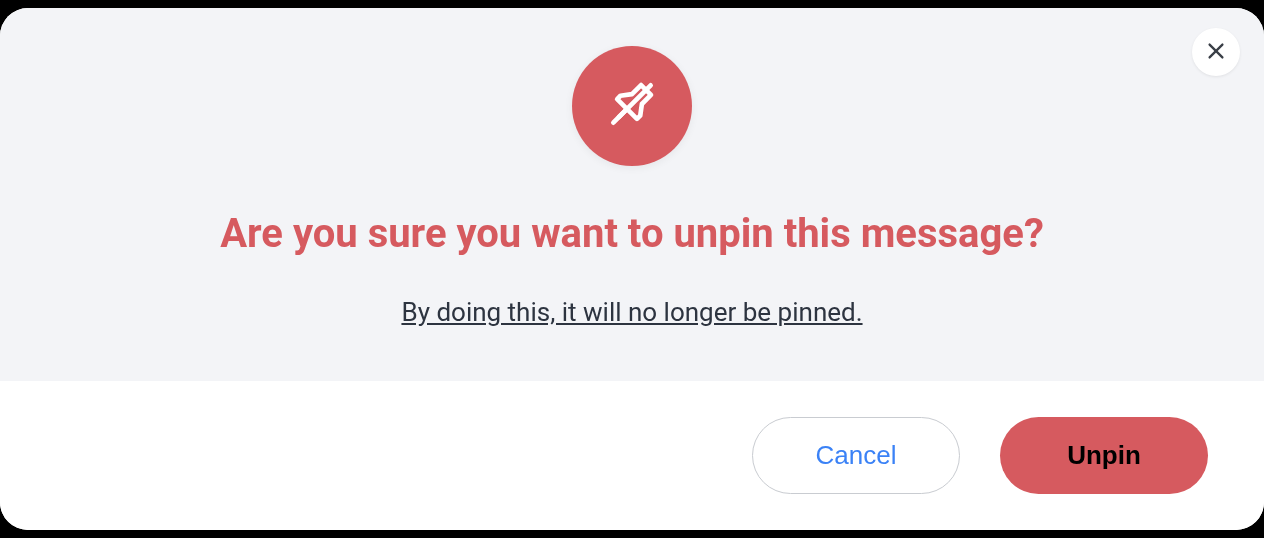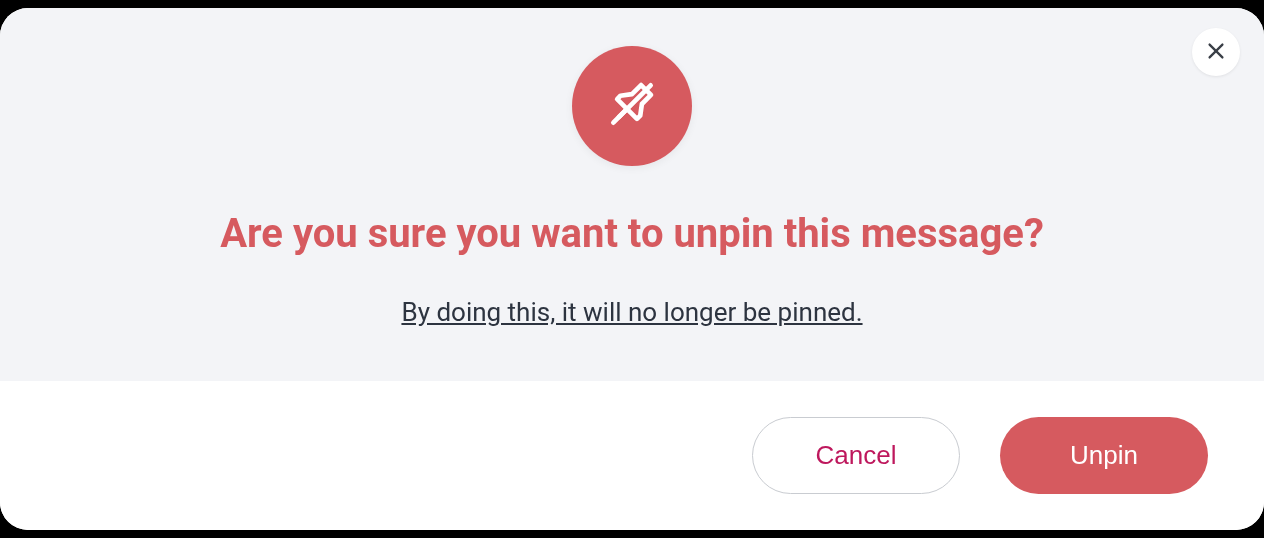--- a/index.html
+++ b/index.html
@@ -107,27 +107,28 @@
       font-weight: 500;
       padding: 22px 48px;
       border-radius: 48px;
       cursor: pointer;
       border: none;
       min-width: 208px;
     }
     
     .btn-cancel {
       background: #fff;
-      color: #be185d;
+      color: #3b82f6;
       border: 1.5px solid #c9ccd1;
     }
     
     .btn-unpin {
       background: #d65a5f;
-      color: #ffffff;
+      color: #000000;
+      font-weight: bold;
     }
   </style>
 </head>
 <body>
 
 <div class="modal">
   <div class="modal-body">
 
     <button class="close-button">
       <span>

